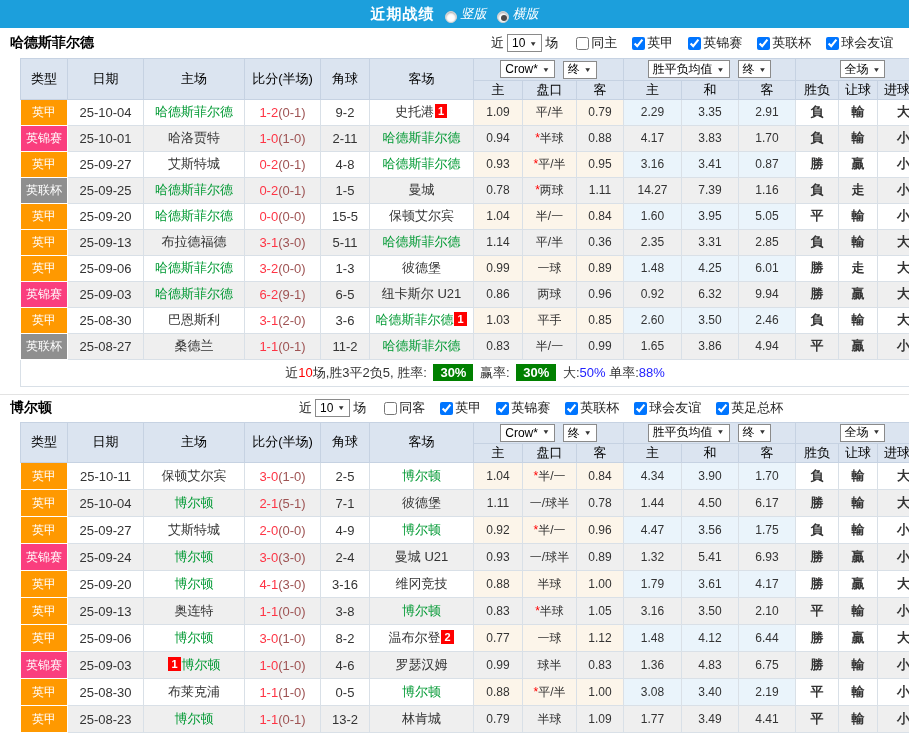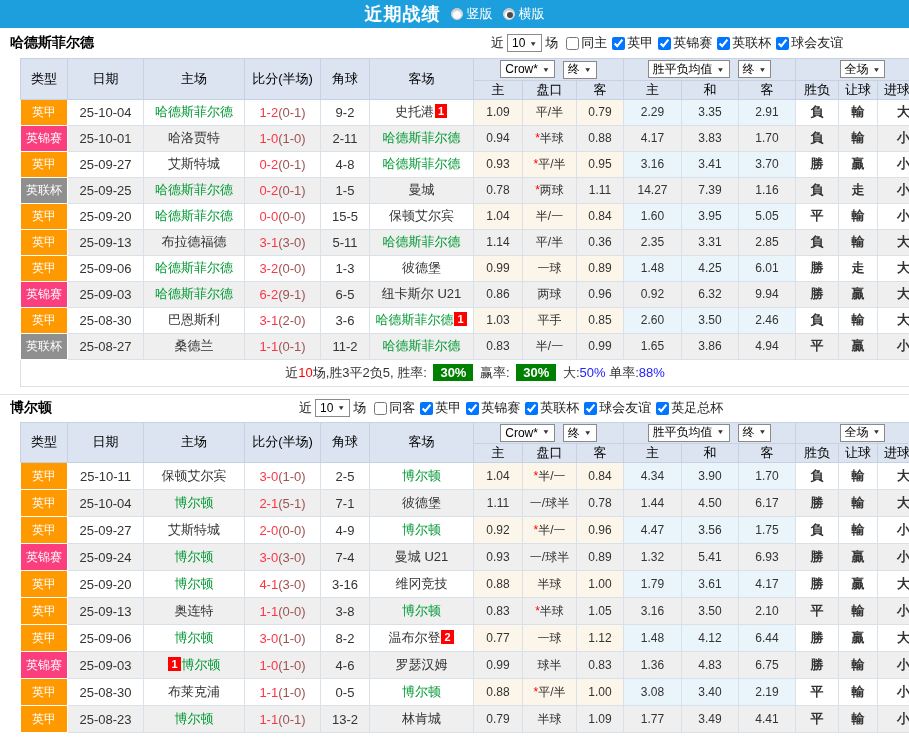--- a/index.html
+++ b/index.html
@@ -2,36 +2,36 @@
 <html><head>
 <meta charset="utf-8">
 <style>
   * { box-sizing: border-box; }
   html,body { margin:0; padding:0; }
   body { font-family: "Liberation Sans", "DejaVu Sans", sans-serif; background:#fff; }
   .page { width:909px; height:752px; overflow:hidden; background:#fff; }
 
   
   .topbar { height:28px; background:#1C9FDC; display:flex; align-items:center; justify-content:center; color:#fff; }
-  .tb-title { font-weight:bold; font-size:18px; letter-spacing:1px; }
-  .radio { display:inline-flex; align-items:center; gap:4px; font-size:13px; margin-left:10px; cursor:pointer; }
+  .tb-title { font-weight:bold; font-size:15px; letter-spacing:1px; }
+  .radio { display:inline-flex; align-items:flex-end; gap:4px; font-size:13px; margin-left:10px; cursor:pointer;font-style:italic; }
   .rdot { width:12px; height:12px; border-radius:50%; background:#fdfdfd; border:1px solid #cfcfcf;
           display:inline-block; position:relative; box-shadow: inset 0 1px 2px rgba(0,0,0,.35); }
   .rdot.checked::after { content:""; position:absolute; left:3px; top:3px; width:6px; height:6px; border-radius:50%; background:#4a4a4a; }
 
   
   .section + .section { margin-top:7px; }
   .filterbar { position:relative; height:30px; display:flex; align-items:center; background:#fff; }
   .section + .section .filterbar { height:28px; border-top:1px solid #e3e3e3; }
   .team { position:absolute; left:10px; font-size:14px; font-weight:bold; color:#000; }
   .filters { display:flex; align-items:center; font-size:13px; color:#222; white-space:nowrap; }
   .section:nth-child(1) .filters { margin-left:488px; }
   .section:nth-child(2) .filters { margin-left:296px; }
   .flbl { margin:0 3px; }
-  .cb { display:inline-flex; align-items:center; cursor:pointer; margin-left:5px; }
+  .cb { display:inline-flex; align-items:center; cursor:pointer; margin-left:15px; }
   .cb input { width:13px; height:13px; margin:0 2px 0 0; }
 
   
   .sel { display:inline-flex; align-items:center; justify-content:space-between; gap:4px; background:#fff;
          border:1px solid #8a8a8a; padding:0 4px; height:18px; font-size:12px; color:#000; cursor:pointer; }
   .sel .caret { font-size:8px; color:#333; transform:scaleY(.8); }
 
   
   table.grid { border-collapse:collapse; table-layout:fixed; width:909px;margin-left:20px; }
   thead th { background:#DBE4F0; border:1px solid #C6D2E2; font-weight:normal; font-size:13px; color:#000; height:19px; padding:0; }
@@ -174,21 +174,21 @@
               <td class="c-date">25-09-27</td>
               <td class="c-team"><span>艾斯特城</span></td>
               <td class="c-score"><span class="ft">0-2</span><span class="ht">(0-1)</span></td>
               <td class="c-corner">4-8</td>
               <td class="c-team"><span class="focus">哈德斯菲尔德</span></td>
               <td class="c-odd">0.93</td>
               <td class="c-odd"><span class="star">*</span><span>平/半</span></td>
               <td class="c-odd">0.95</td>
               <td class="c-mean">3.16</td>
               <td class="c-mean">3.41</td>
-              <td class="c-mean">3.70</td>
+              <td class="c-mean">0.87</td>
               <td class="c-res t-r">勝</td>
               <td class="c-res t-r">贏</td>
               <td class="c-res t-g">小</td>
             </tr>
             <tr class="row">
               <td class="c-type lg-c">英联杯</td>
               <td class="c-date">25-09-25</td>
               <td class="c-team"><span class="focus">哈德斯菲尔德</span></td>
               <td class="c-score"><span class="ft">0-2</span><span class="ht">(0-1)</span></td>
               <td class="c-corner">1-5</td>
@@ -418,21 +418,21 @@
               <td class="c-mean">1.75</td>
               <td class="c-res t-g">負</td>
               <td class="c-res t-g">輸</td>
               <td class="c-res t-g">小</td>
             </tr>
             <tr class="row">
               <td class="c-type lg-b">英锦赛</td>
               <td class="c-date">25-09-24</td>
               <td class="c-team"><span class="focus">博尔顿</span></td>
               <td class="c-score"><span class="ft">3-0</span><span class="ht">(3-0)</span></td>
-              <td class="c-corner">7-4</td>
+              <td class="c-corner">2-4</td>
               <td class="c-team"><span>曼城 U21</span></td>
               <td class="c-odd">0.93</td>
               <td class="c-odd"><span>一/球半</span></td>
               <td class="c-odd">0.89</td>
               <td class="c-mean">1.32</td>
               <td class="c-mean">5.41</td>
               <td class="c-mean">6.93</td>
               <td class="c-res t-r">勝</td>
               <td class="c-res t-r">贏</td>
               <td class="c-res t-g">小</td>

